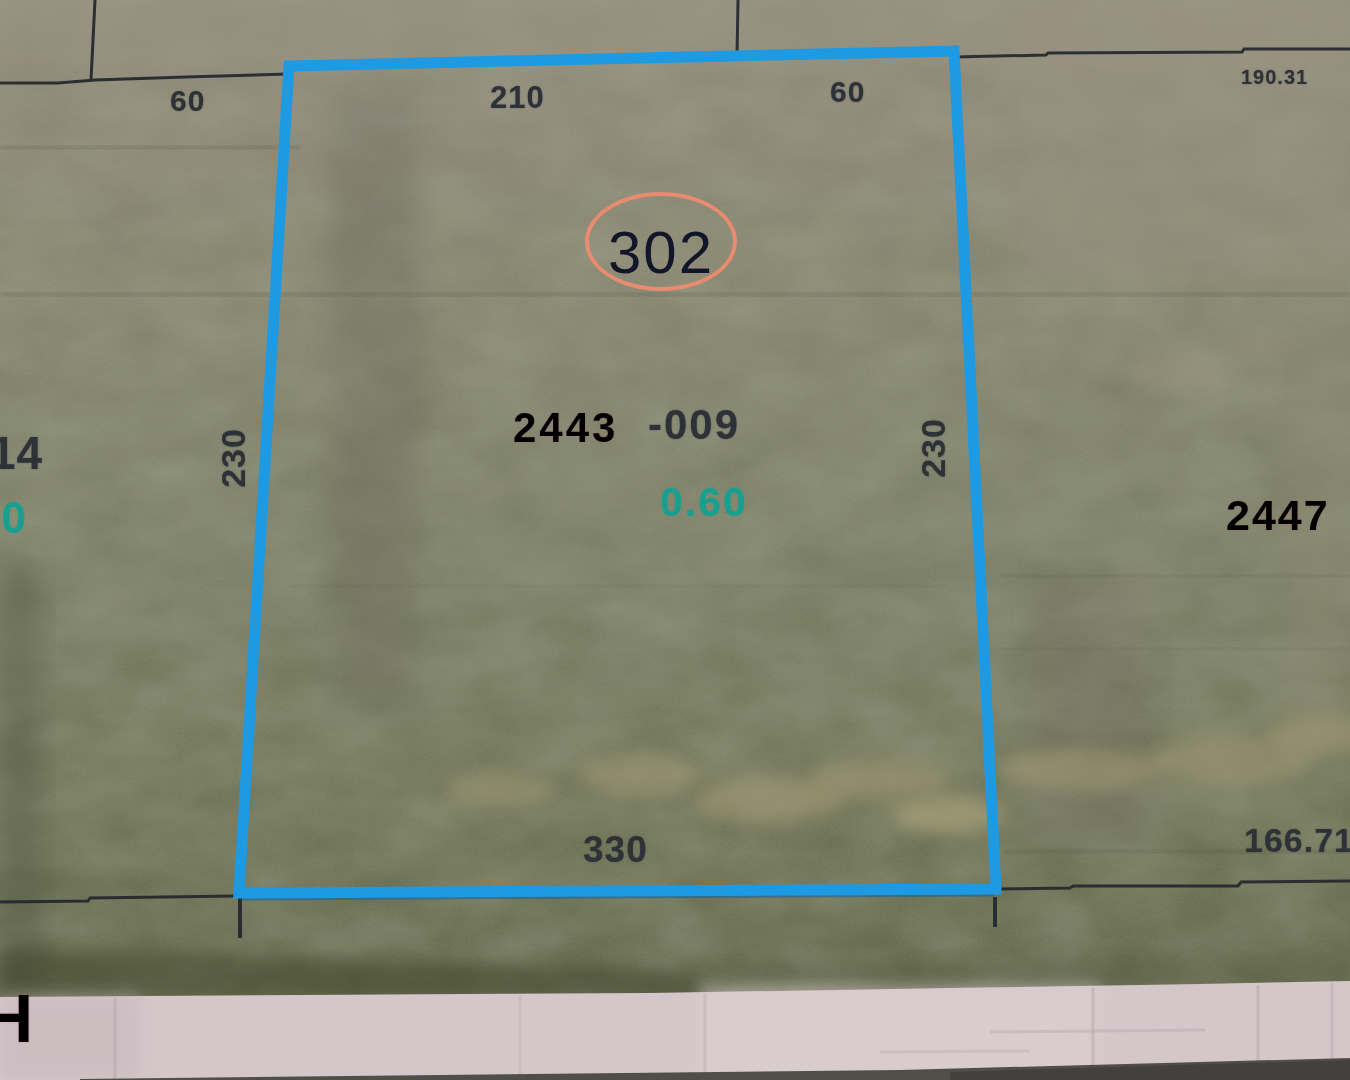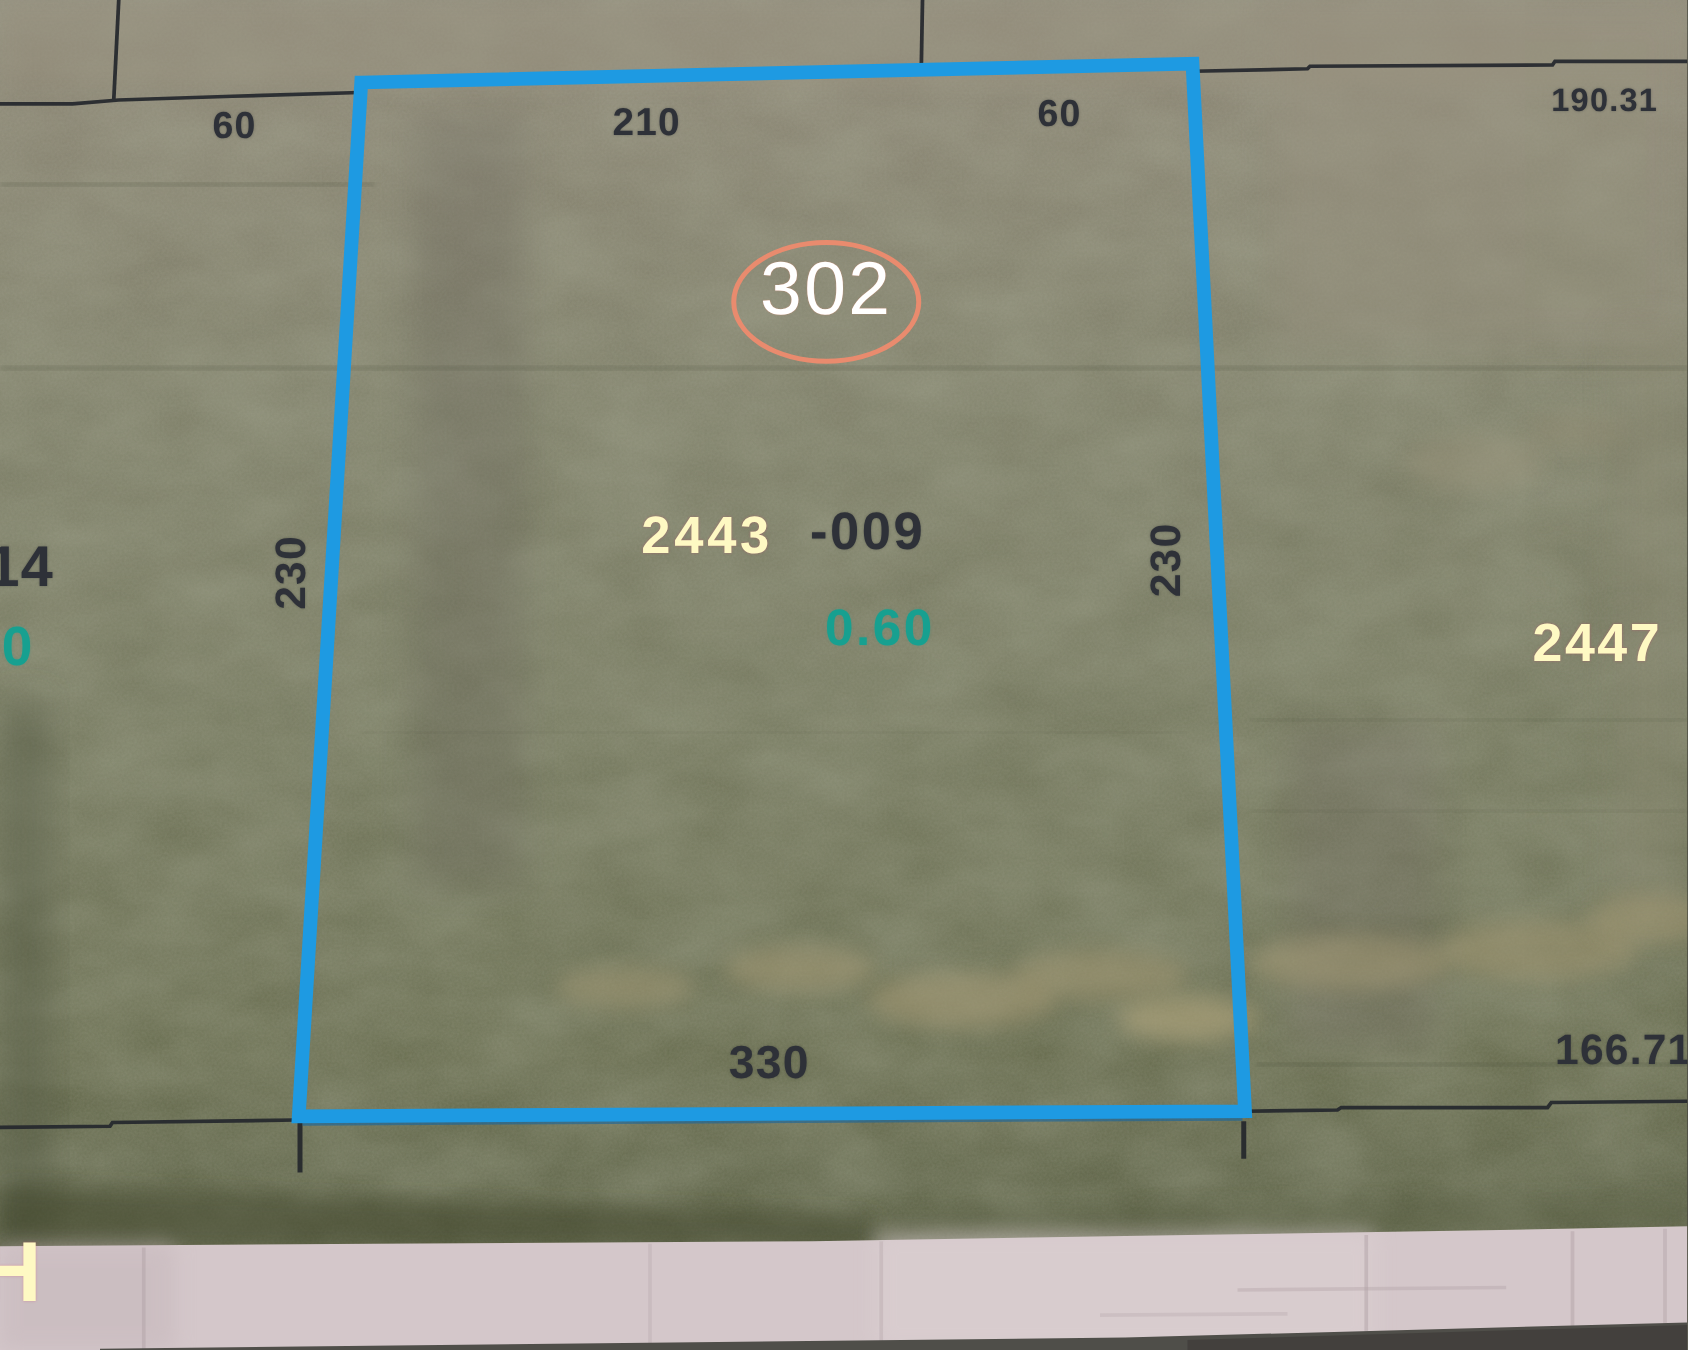--- a/index.html
+++ b/index.html
@@ -5,31 +5,31 @@
   html,body{margin:0;padding:0;background:#222;}
   #canvas{
     position:relative;width:1350px;height:1080px;overflow:hidden;
     font-family:"Liberation Sans",sans-serif;background:#7c7d66;
   }
   #canvas svg{position:absolute;left:0;top:0;}
   .lbl{
     position:absolute;font-weight:bold;color:#2e3138;letter-spacing:1px;
     text-shadow:0 0 2px rgba(25,28,32,.35);white-space:nowrap;line-height:1;
   }
-  .pink{color:#fef9c3;text-shadow:0 0 2px rgba(221,53,103,.35);}
+  .pink{color:#000000;text-shadow:0 0 2px rgba(221,53,103,.35);}
   .teal{color:#17a090;text-shadow:0 0 2px rgba(23,160,144,.35);}
   .rotwrap{
     position:absolute;display:flex;align-items:center;justify-content:center;
   }
   .rot{transform:rotate(-90deg);}
   #badge{
     position:absolute;left:585px;top:192px;width:152px;height:99px;
     border:4px solid #e98b6e;border-radius:50%;
-    display:flex;align-items:flex-start;justify-content:center;
-    color:#ffffff;font-size:60px;letter-spacing:2px;
+    display:flex;align-items:flex-end;justify-content:center;
+    color:#0f172a;font-size:60px;letter-spacing:2px;
     text-shadow:0 0 1px rgba(233,139,110,.8);
     box-sizing:border-box;
   }
 </style>
 </head>
 <body>
 
 <div id="canvas">
 
   <svg width="1350" height="1080" viewBox="0 0 1350 1080">
@@ -126,21 +126,21 @@
     <polygon points="289,66 954,51 996,889 239,893" fill="none" stroke="#1e9ae2" stroke-width="11" stroke-linejoin="miter"></polygon>
   </svg>
 
   <div id="badge">
     <span>302</span>
   </div>
 
   <div class="lbl" style="left:170px;top:86px;font-size:30px">60</div>
   <div class="lbl" style="left:490px;top:82px;font-size:31px">210</div>
   <div class="lbl" style="left:830px;top:77px;font-size:30px">60</div>
-  <div class="lbl" style="left:1241px;top:67px;font-size:26px">190.31</div>
+  <div class="lbl" style="left:1241px;top:67px;font-size:20px">190.31</div>
 
   <div class="lbl" style="left:-10px;top:430px;font-size:46px">14</div>
   <div class="lbl teal" style="left:-24px;top:496px;font-size:44px">00</div>
 
   <div class="rotwrap" style="left:178px;top:436px;width:110px;height:44px">
     <span class="lbl rot" style="position:static;font-size:34px">230</span>
   </div>
   <div class="rotwrap" style="left:878px;top:426px;width:110px;height:44px">
     <span class="lbl rot" style="position:static;font-size:34px">230</span>
   </div>

